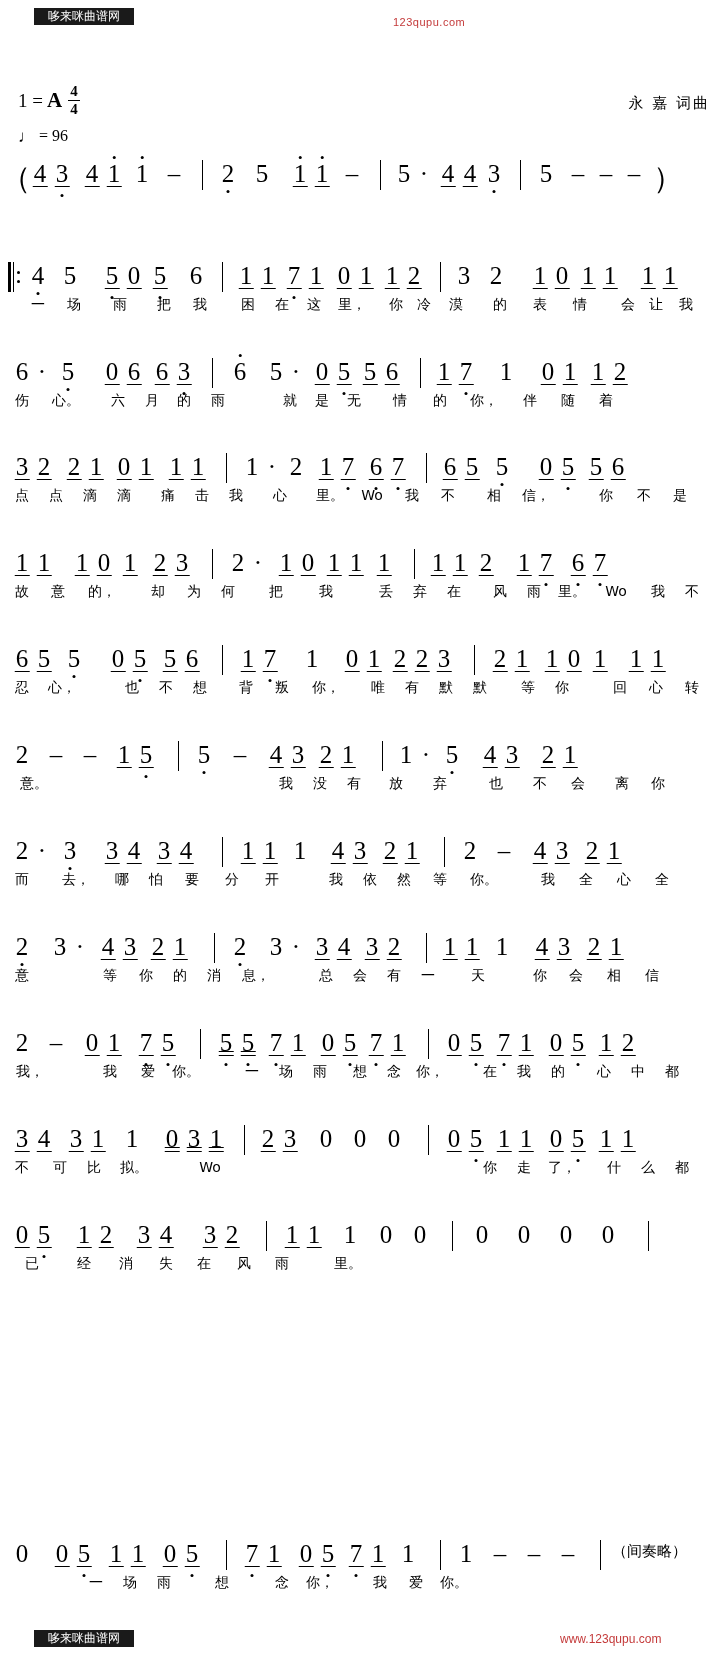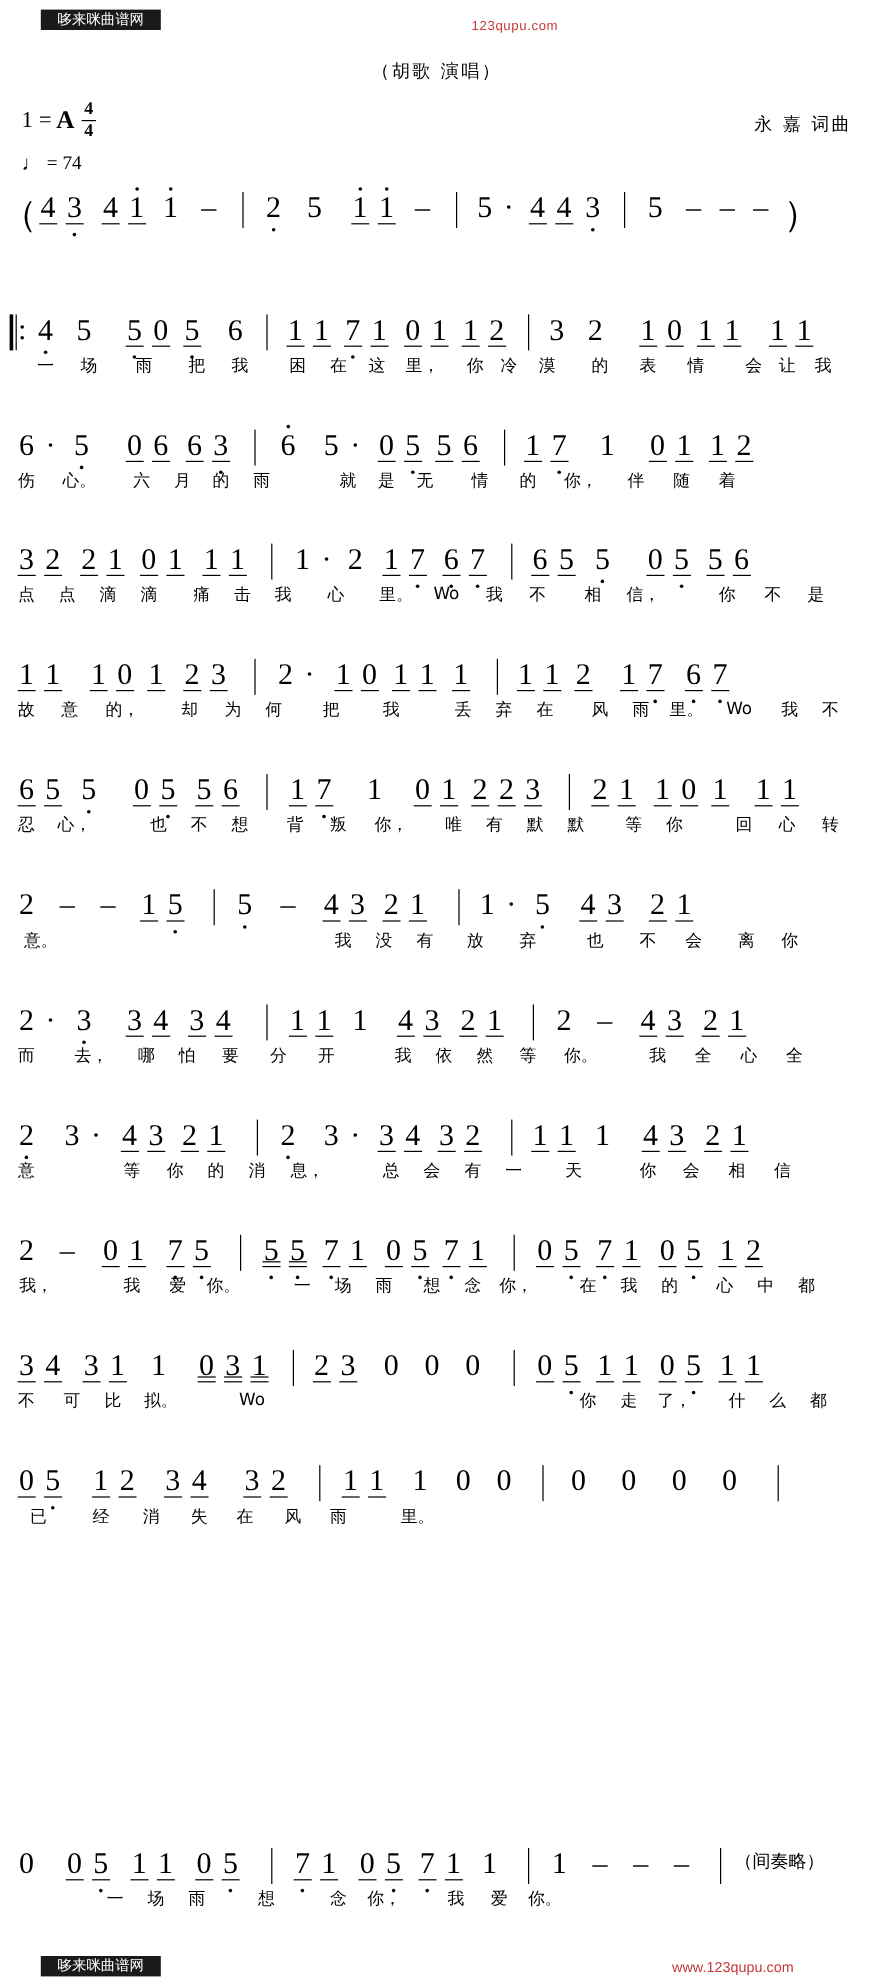--- a/index.html
+++ b/index.html
@@ -225,34 +225,33 @@
   }
 </style>
 </head>
 <body>
 
 <div class="sheet">
 
   <div class="wm-top">哆来咪曲谱网</div>
   <div class="wm-title">123qupu.com</div>
 
-  <div class="song-subtitle">（胡歌  演唱）</div>
 
   <div class="key-sig">
     <span>1 =</span>
     <b>A</b>
     <span class="frac">
       <span class="num">4</span>
       <span class="den">4</span>
     </span>
   </div>
 
   <div class="tempo">
     <span class="note">♩</span>
-    <span>= 74</span>
+    <span>= 96</span>
   </div>
 
   <div class="composer">永 嘉 词曲</div>
 
   <div id="systems-host">
       <div class="system" style="top: 160px;">
         <div class="notes">
           <span class="paren" style="left: 16px; top: -2px;">（</span>
           <span class="paren" style="left: 668px; top: -2px;">）</span>
           <span class="tok u1" style="left: 40px; top: 0px;">4</span>

